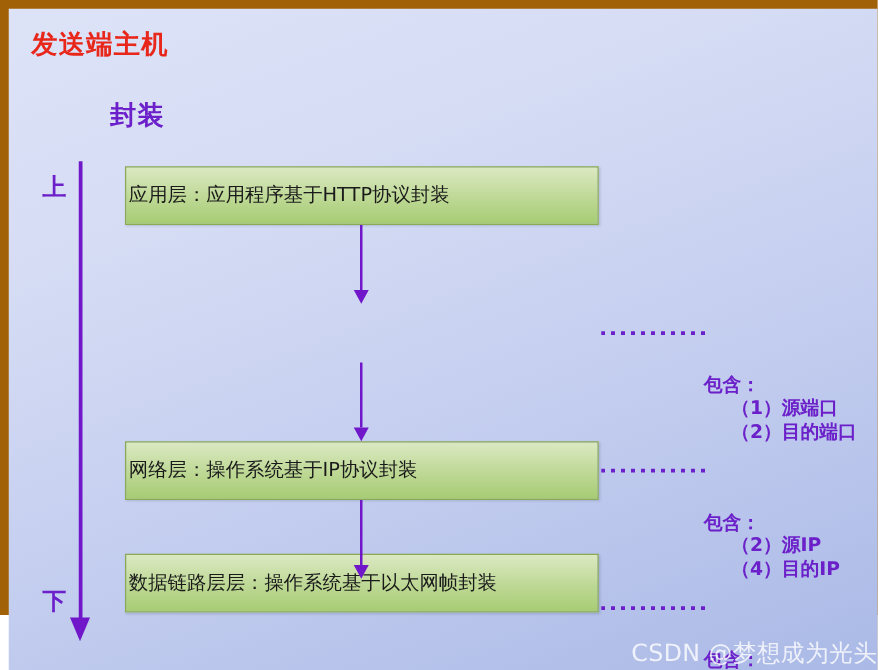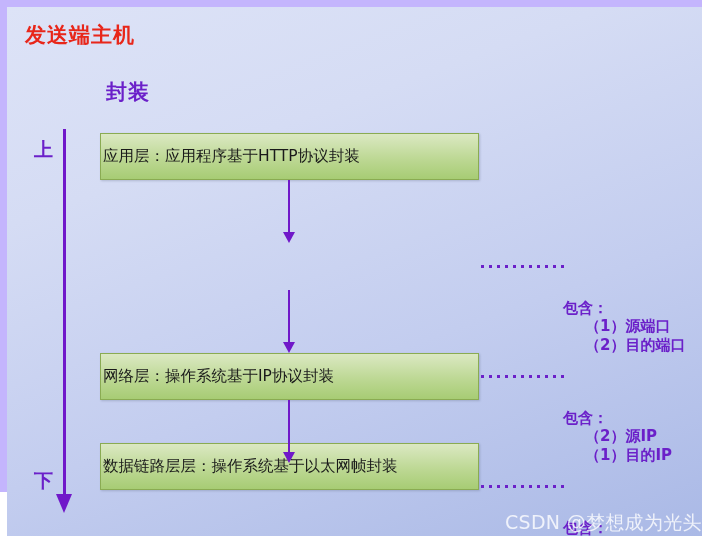--- a/index.html
+++ b/index.html
@@ -13,21 +13,21 @@
     font-family: "DejaVu Sans", "Liberation Sans", sans-serif;
     overflow: hidden;
   }
 
   
   #slide {
     position: absolute;
     left: 0; top: 0;
     width: 702px;
     height: 492px;
-    background: #c4b5fd;
+    background: #a16207;
     text-decoration: underline;
   }
   #panel {
     position: absolute;
     left: 7px;
     top: 7px;
     width: 695px;
     height: 529px;
     background: linear-gradient(160deg, #dde3f7 0%, #d5dcf4 28%, #c3cdef 62%, #aab9e6 100%);
     overflow: hidden;
@@ -39,21 +39,21 @@
     left: 18px;
     top: 14px;
     font-size: 21px;
     font-weight: bold;
     color: #e8261a;
     letter-spacing: 1px;
     white-space: nowrap;
   }
   .title-sub {
     position: absolute;
-    left: 99px;
+    left: 81px;
     top: 71px;
     font-size: 21px;
     font-weight: bold;
     color: #6b20c9;
     letter-spacing: 1px;
     white-space: nowrap;
   }
 
   
   .dir-arrow-shaft {
@@ -217,21 +217,21 @@
 
     <div class="annot" id="annot-1">
       <div class="annot-head">包含：</div>
       <div class="annot-item">（1）源端口</div>
       <div class="annot-item">（2）目的端口</div>
     </div>
 
     <div class="annot" id="annot-2">
       <div class="annot-head">包含：</div>
       <div class="annot-item">（2）源IP</div>
-      <div class="annot-item">（1）目的IP</div>
+      <div class="annot-item">（4）目的IP</div>
     </div>
 
     <div class="annot" id="annot-3">
       <div class="annot-head">包含：</div>
       <div class="annot-item">（2）目的MAC</div>
     </div>
 
     <div class="watermark">CSDN @梦想成为光头强Q</div>
 
   </div>

